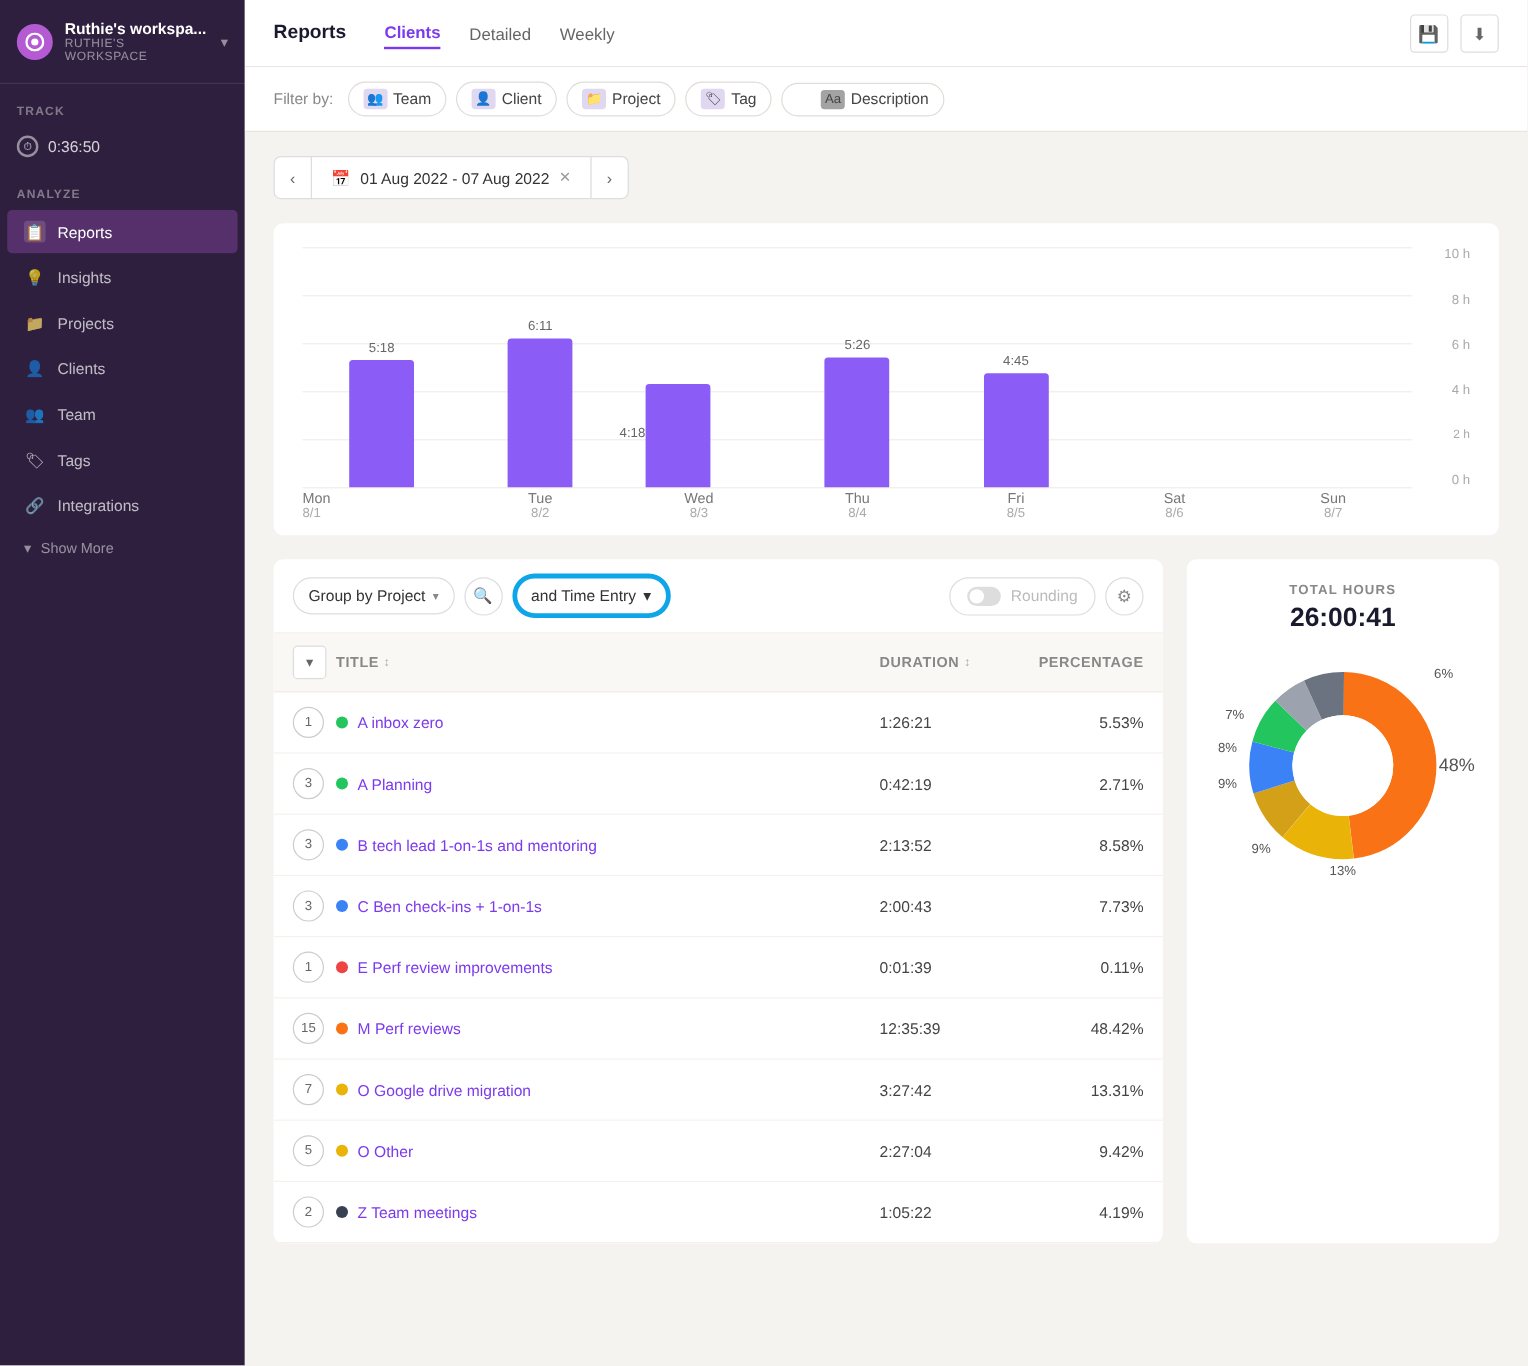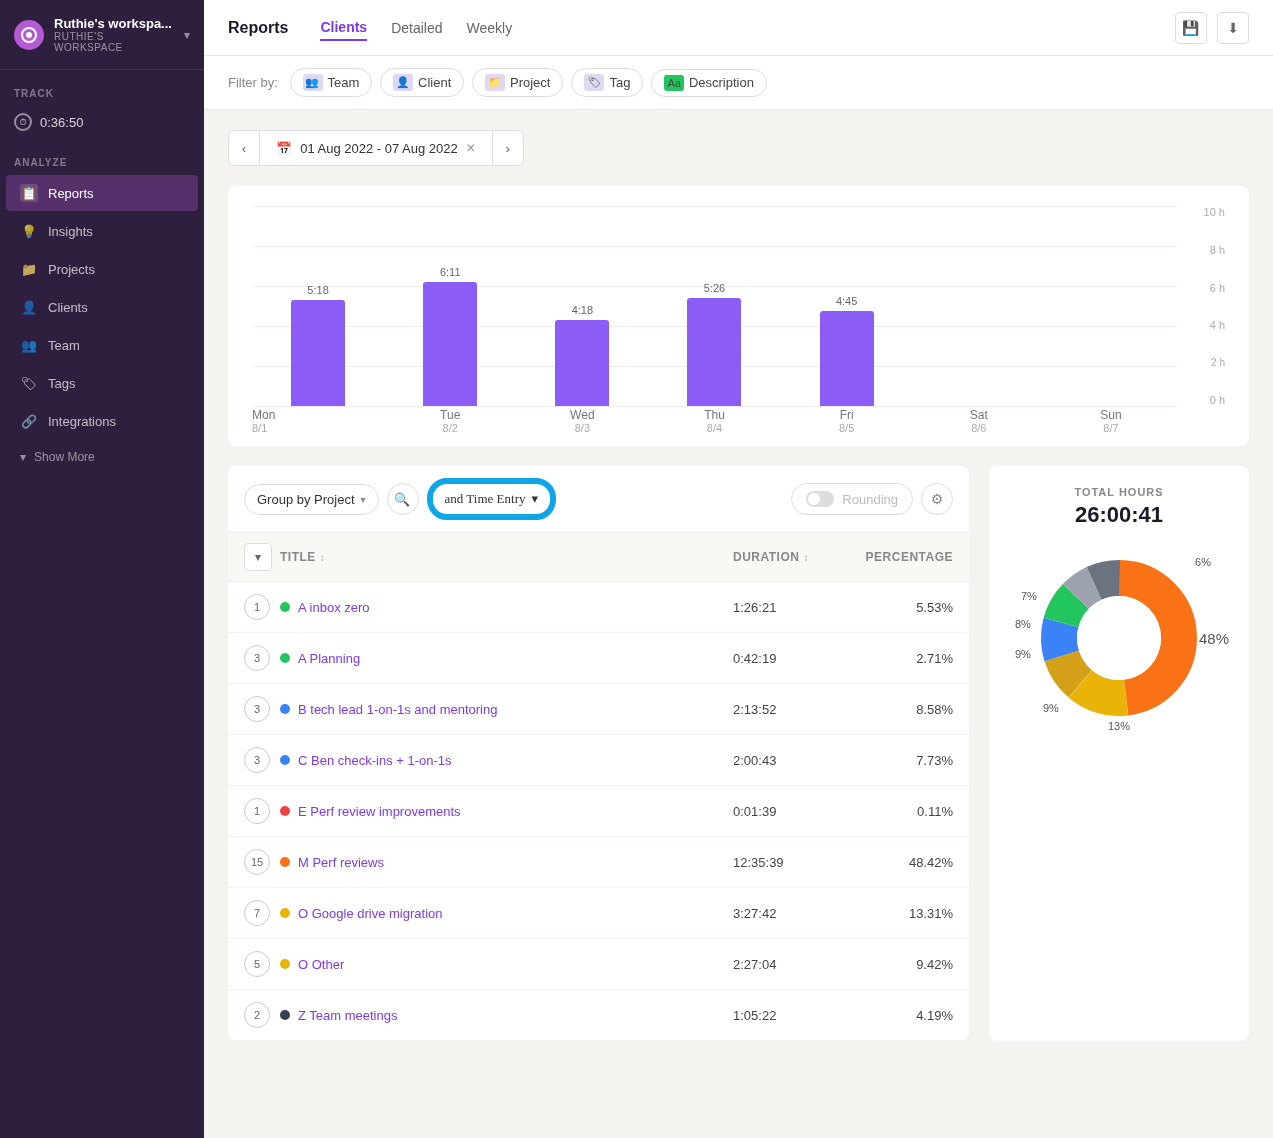--- a/index.html
+++ b/index.html
@@ -54,21 +54,21 @@
     
     .chart-container { background: #fff; border-radius: 8px; padding: 20px 24px 10px; margin-bottom: 20px; position: relative; }
 
     
     .bottom-section { display: flex; gap: 20px; }
     .table-section { flex: 1; background: #fff; border-radius: 8px; overflow: hidden; }
     .table-toolbar { display: flex; align-items: center; gap: 8px; padding: 12px 16px; border-bottom: 1px solid #f0ede8; }
     .group-btn { display: flex; align-items: center; gap: 6px; padding: 7px 12px; border: 1px solid #ddd; border-radius: 20px; font-size: 13px; color: #333; background: #fff; cursor: pointer; }
     .group-btn .chevron { font-size: 10px; color: #888; }
     .search-btn { width: 32px; height: 32px; border: 1px solid #ddd; border-radius: 50%; background: #fff; cursor: pointer; display: flex; align-items: center; justify-content: center; color: #888; font-size: 13px; }
-    .time-entry-btn { display: flex; align-items: center; gap: 6px; padding: 7px 12px; border: 6px solid #0ea5e9; border-radius: 20px; font-size: 13px; color: #333; background: #fff; cursor: pointer; font-family: Liberation Serif, serif; }
+    .time-entry-btn { display: flex; align-items: center; gap: 6px; padding: 7px 12px; border: 4px solid #0ea5e9; border-radius: 20px; font-size: 13px; color: #333; background: #fff; cursor: pointer; }
     .rounding-btn { margin-left: auto; display: flex; align-items: center; gap: 8px; padding: 7px 14px; border: 1px solid #ddd; border-radius: 20px; font-size: 13px; color: #bbb; background: #fff; cursor: pointer; }
     .rounding-toggle { width: 28px; height: 16px; background: #ddd; border-radius: 8px; position: relative; }
     .rounding-toggle::after { content: ''; position: absolute; width: 12px; height: 12px; background: #fff; border-radius: 50%; top: 2px; left: 2px; }
     .settings-btn { width: 32px; height: 32px; border: 1px solid #ddd; border-radius: 50%; background: #fff; cursor: pointer; display: flex; align-items: center; justify-content: center; color: #888; font-size: 14px; }
 
     .table-header { display: flex; align-items: center; padding: 10px 16px; background: #faf8f5; border-bottom: 1px solid #f0ede8; }
     .col-expand { width: 36px; }
     .col-title { flex: 1; font-size: 12px; color: #888; font-weight: 600; letter-spacing: 0.5px; display: flex; align-items: center; gap: 4px; }
     .col-duration { width: 120px; font-size: 12px; color: #888; font-weight: 600; letter-spacing: 0.5px; display: flex; align-items: center; gap: 4px; }
     .col-percentage { width: 100px; font-size: 12px; color: #888; font-weight: 600; letter-spacing: 0.5px; text-align: right; }
@@ -178,21 +178,21 @@
     </div>
     <div class="filter-chip">
       <span style="font-size:11px;background:#e0d8f0;border-radius:3px;padding:2px 3px;">📁</span>
       <span>Project</span>
     </div>
     <div class="filter-chip">
       <span style="font-size:11px;background:#e0d8f0;border-radius:3px;padding:2px 3px;">🏷</span>
       <span>Tag</span>
     </div>
     <div class="filter-chip">
-      <span style="font-size:11px;background:#22c55e;border-radius:3px;padding:2px 3px;">Aa</span>
+      <span style="font-size:11px;background:#a3a3a3;border-radius:3px;padding:2px 3px;margin-left:20px;">Aa</span>
       <span>Description</span>
     </div>
   </div>
 
   <div class="content">
 
     <div class="date-picker">
       <button class="date-nav-btn">‹</button>
       <div class="date-range-btn">
         <span>📅</span>
@@ -228,21 +228,21 @@
           <div style="display:flex;flex-direction:column;align-items:center;flex:1;">
             <span style="font-size:11px;color:#666;margin-bottom:4px;">5:18</span>
             <div style="width:54px;height:106px;background:#8b5cf6;border-radius:3px 3px 0 0;"></div>
           </div>
 
           <div style="display:flex;flex-direction:column;align-items:center;flex:1;">
             <span style="font-size:11px;color:#666;margin-bottom:4px;">6:11</span>
             <div style="width:54px;height:124px;background:#8b5cf6;border-radius:3px 3px 0 0;"></div>
           </div>
 
-          <div style="display:flex;flex-direction:column;align-items:center;flex:1;">
+          <div style="display:flex;align-items:center;flex:1;">
             <span style="font-size:11px;color:#666;margin-bottom:4px;">4:18</span>
             <div style="width:54px;height:86px;background:#8b5cf6;border-radius:3px 3px 0 0;"></div>
           </div>
 
           <div style="display:flex;flex-direction:column;align-items:center;flex:1;">
             <span style="font-size:11px;color:#666;margin-bottom:4px;">5:26</span>
             <div style="width:54px;height:108px;background:#8b5cf6;border-radius:3px 3px 0 0;"></div>
           </div>
 
           <div style="display:flex;flex-direction:column;align-items:center;flex:1;">

